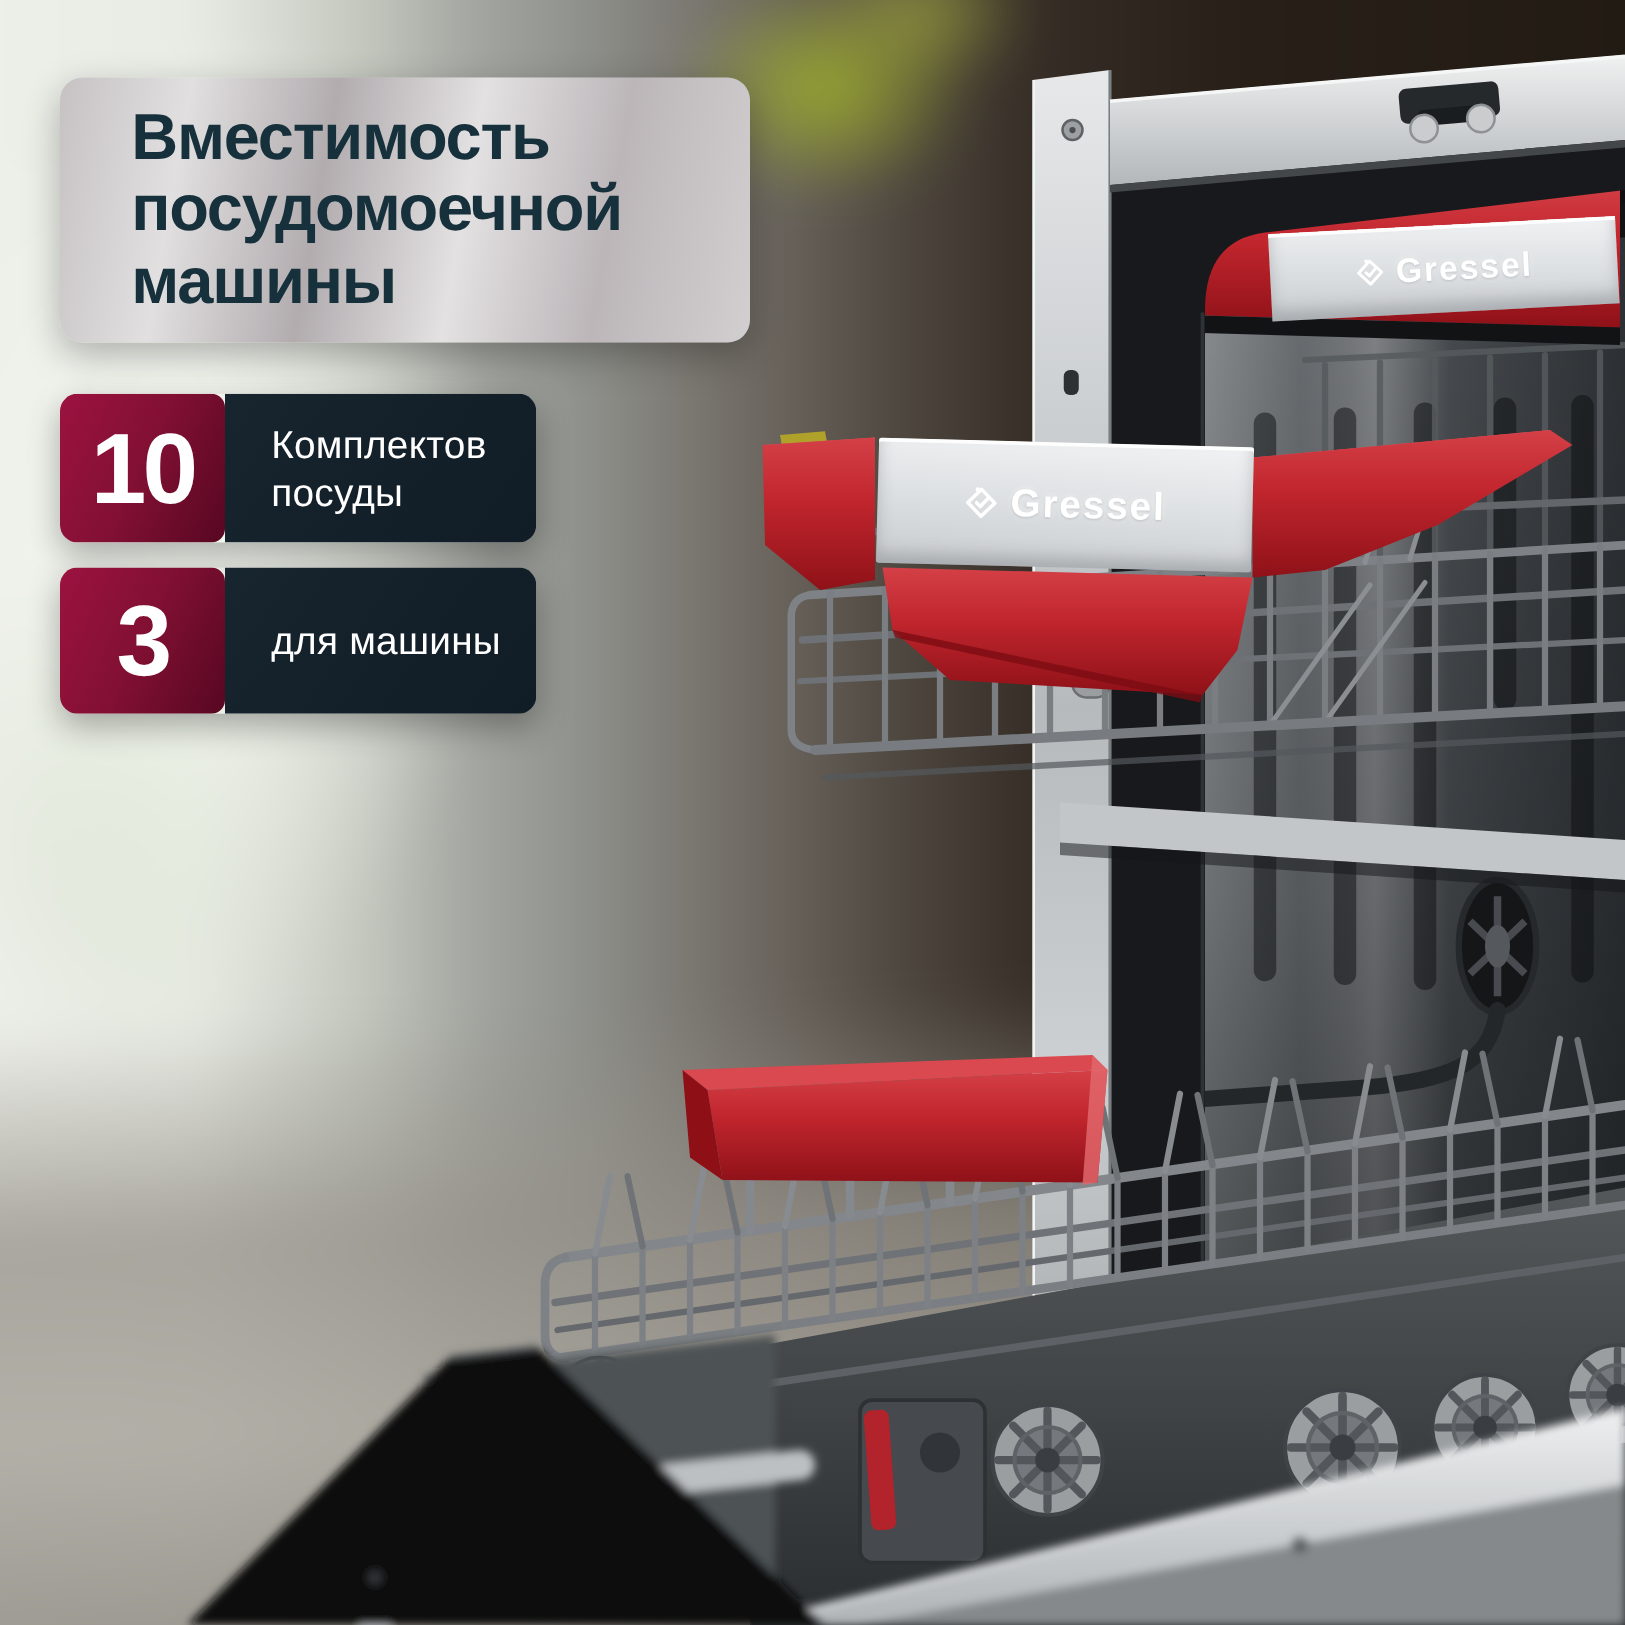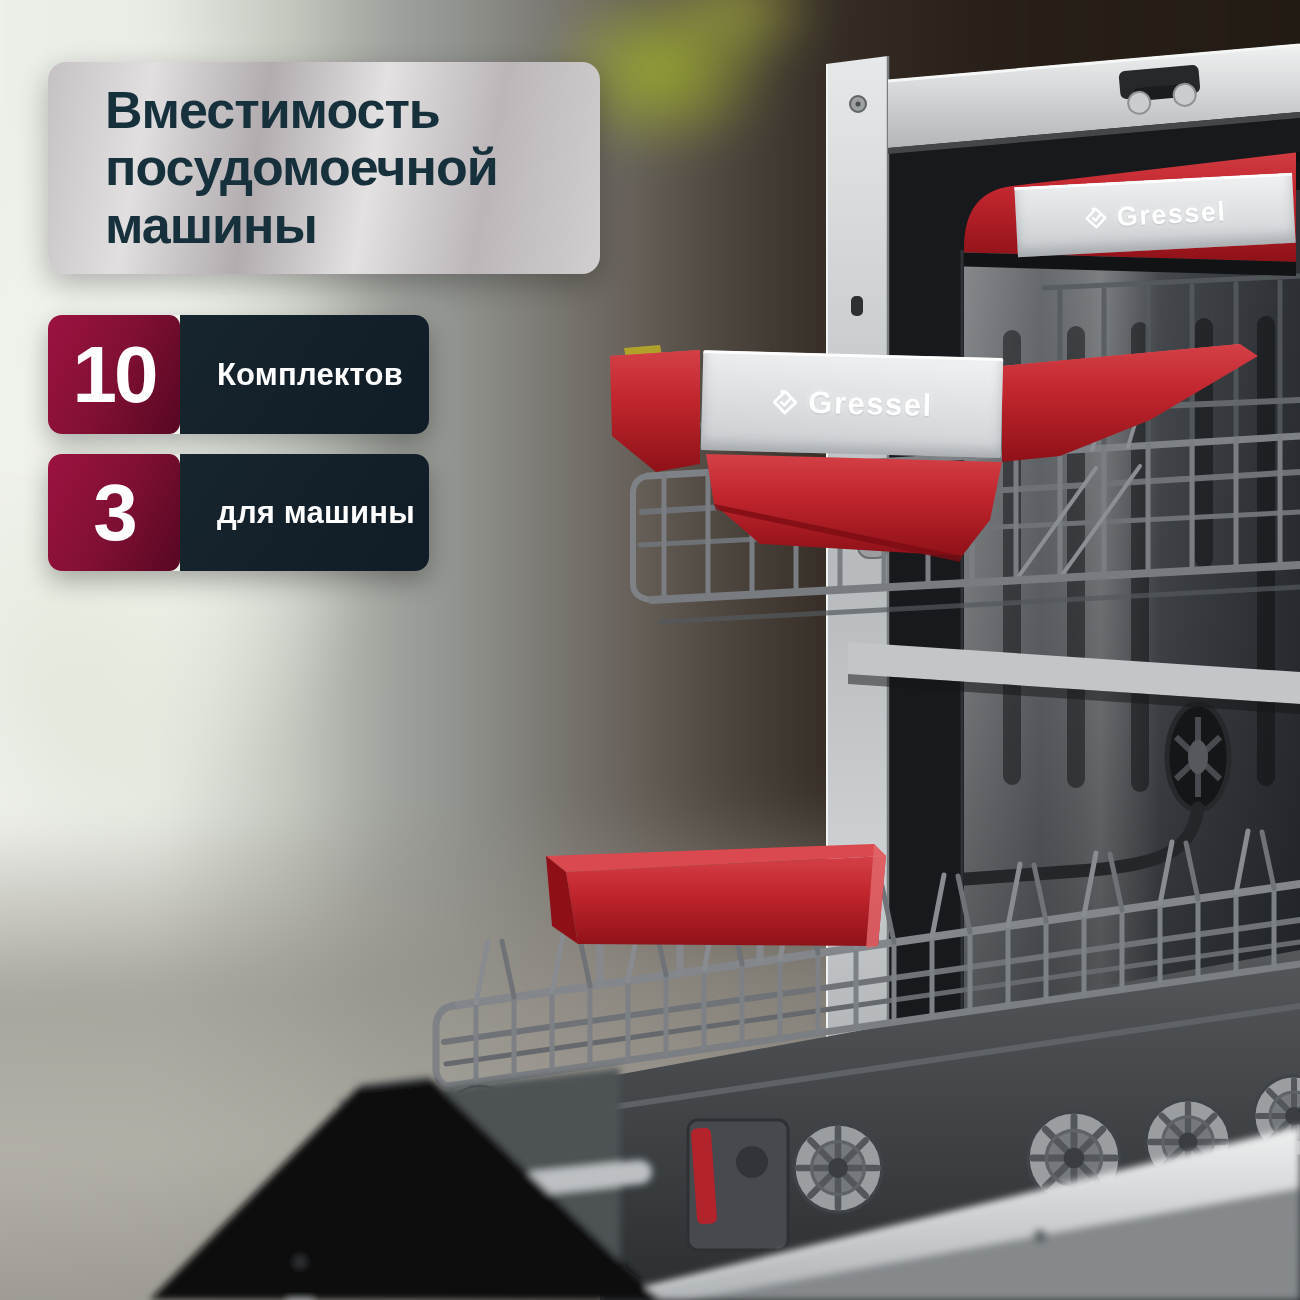--- a/index.html
+++ b/index.html
@@ -50,21 +50,21 @@
   .badge.second{top:454px;height:117px;}
   .badge-num{
     width:132px;flex:0 0 132px;
     background:linear-gradient(115deg,#9c1240 0%,#821034 48%,#570722 100%);
     color:#fff;display:flex;align-items:center;justify-content:center;
     font-size:80px;font-weight:bold;letter-spacing:-3px;border-radius:11px;
   }
   .badge-label{
     flex:1;background:linear-gradient(125deg,#17252f 0%,#101c26 100%);
     color:#fff;display:flex;flex-direction:column;justify-content:center;
-    padding-left:37px;font-size:31px;line-height:39px;font-weight:700;letter-spacing:.2px;
+    padding-left:37px;font-size:31px;line-height:39px;font-weight:400;letter-spacing:.2px;
   }
 
   
   .plate{
     position:absolute;
     background:linear-gradient(183deg,#f1f2f3 0%,#dfe2e4 45%,#c9cccf 100%);
     box-shadow:inset 0 3px 0 rgba(255,255,255,.9), inset 0 -8px 12px rgba(110,115,120,.38);
     display:flex;align-items:center;justify-content:center;gap:9px;
   }
   .plate-top{left:1016px;top:180px;width:278px;height:70px;transform:rotate(-3deg);}
@@ -279,20 +279,21 @@
   </div>
 
   <div class="title-card">
     <h1>Вместимость посудомоечной машины</h1>
   </div>
 
   <div class="badge first">
     <div class="badge-num">10</div>
     <div class="badge-label">
       <span>Комплектов</span>
+      <span>посуды</span>
     </div>
   </div>
 
   <div class="badge second">
     <div class="badge-num">3</div>
     <div class="badge-label">
       <span>для машины</span>
     </div>
   </div>
 

